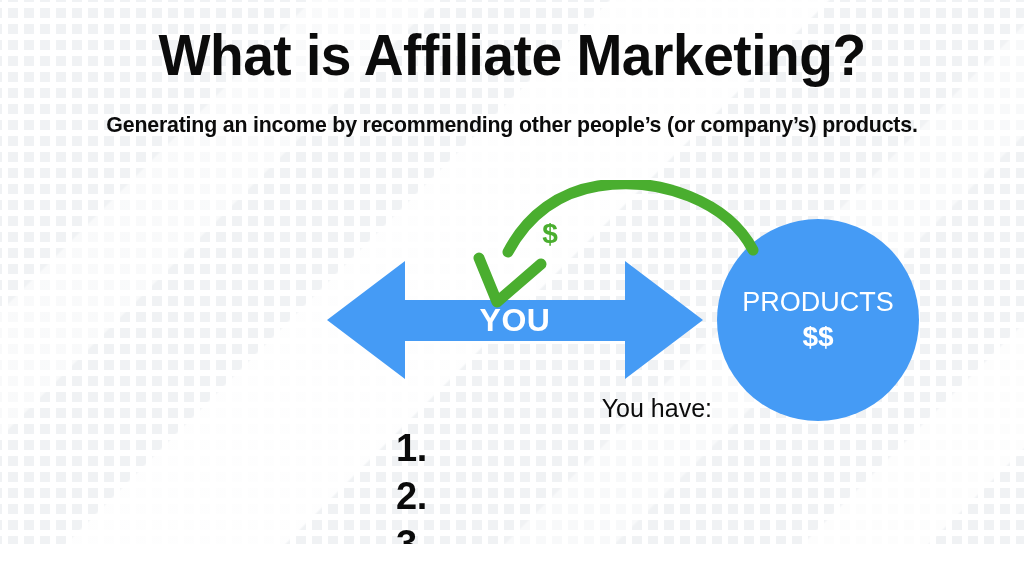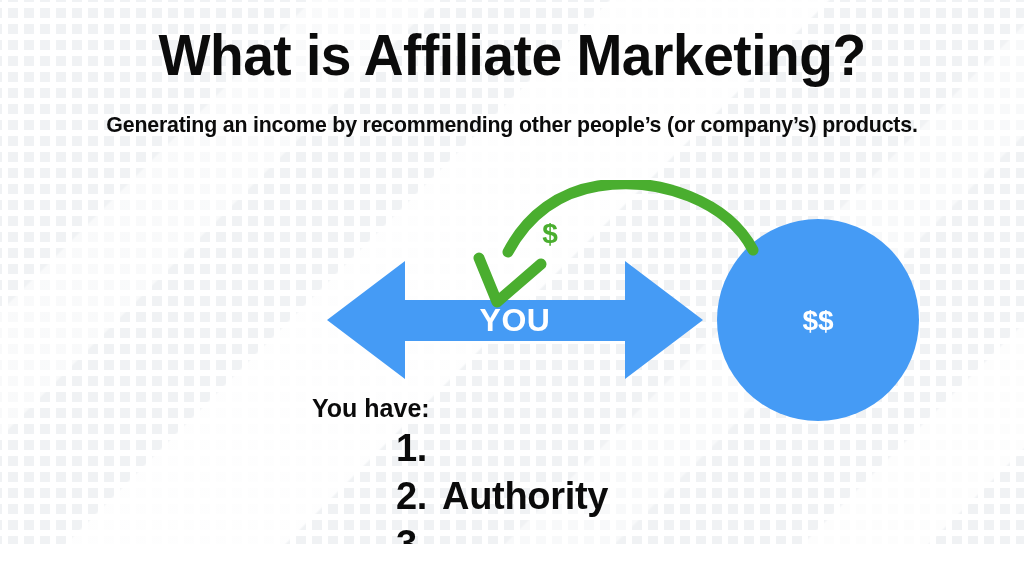--- a/index.html
+++ b/index.html
@@ -154,24 +154,24 @@
     font-weight: bold;
     color: #4aae2f;
   }
 
   
   .have-label {
     position: absolute;
     left: 312px;
     top: 393px;
     width: 400px;
-    text-align: left;
+    text-align: right;
     font-size: 25px;
     line-height: 30px;
-    font-weight: bold;
+    font-weight: normal;
     color: #0b0b0b;
   }
   .have-list {
     position: absolute;
     left: 396px;
     top: 424px;
     margin: 0;
     padding: 0;
     list-style: none;
   }
@@ -195,20 +195,21 @@
 <div id="slide">
 
   <div class="bg-layer bg-dots"></div>
   <div class="bg-layer bg-bands"></div>
 
   <div class="title">What is Affiliate Marketing?</div>
   <div class="subtitle">Generating an income by recommending other people’s (or company’s) products.</div>
 
 
   <div class="circle circle-right">
+    <div class="circle-label">PRODUCTS</div>
     <div class="circle-money">$$</div>
   </div>
 
   <svg class="double-arrow" viewBox="0 0 390 130">
     <polygon points="7,65 85,6 85,45 305,45 305,6 383,65 305,124 305,86 85,86 85,124" fill="#459bf5"></polygon>
   </svg>
   <div class="you-text">YOU</div>
 
   <svg class="money-arrow" viewBox="0 0 300 135">
     <path d="M283,70 C258,22 190,-4 128,6 C90,12 58,34 38,72" fill="none" stroke="#4aae2f" stroke-width="11" stroke-linecap="round"></path>
@@ -216,20 +217,19 @@
   </svg>
   <div class="money-sign">$</div>
 
   <div class="have-label">You have:</div>
   <ul class="have-list">
     <li>
       <span class="have-num">1.</span>
     </li>
     <li>
       <span class="have-num">2.</span>
-      <span>Authority</span>
     </li>
     <li>
       <span class="have-num">3.</span>
     </li>
   </ul>
 
 </div>
 
 </body></html>

